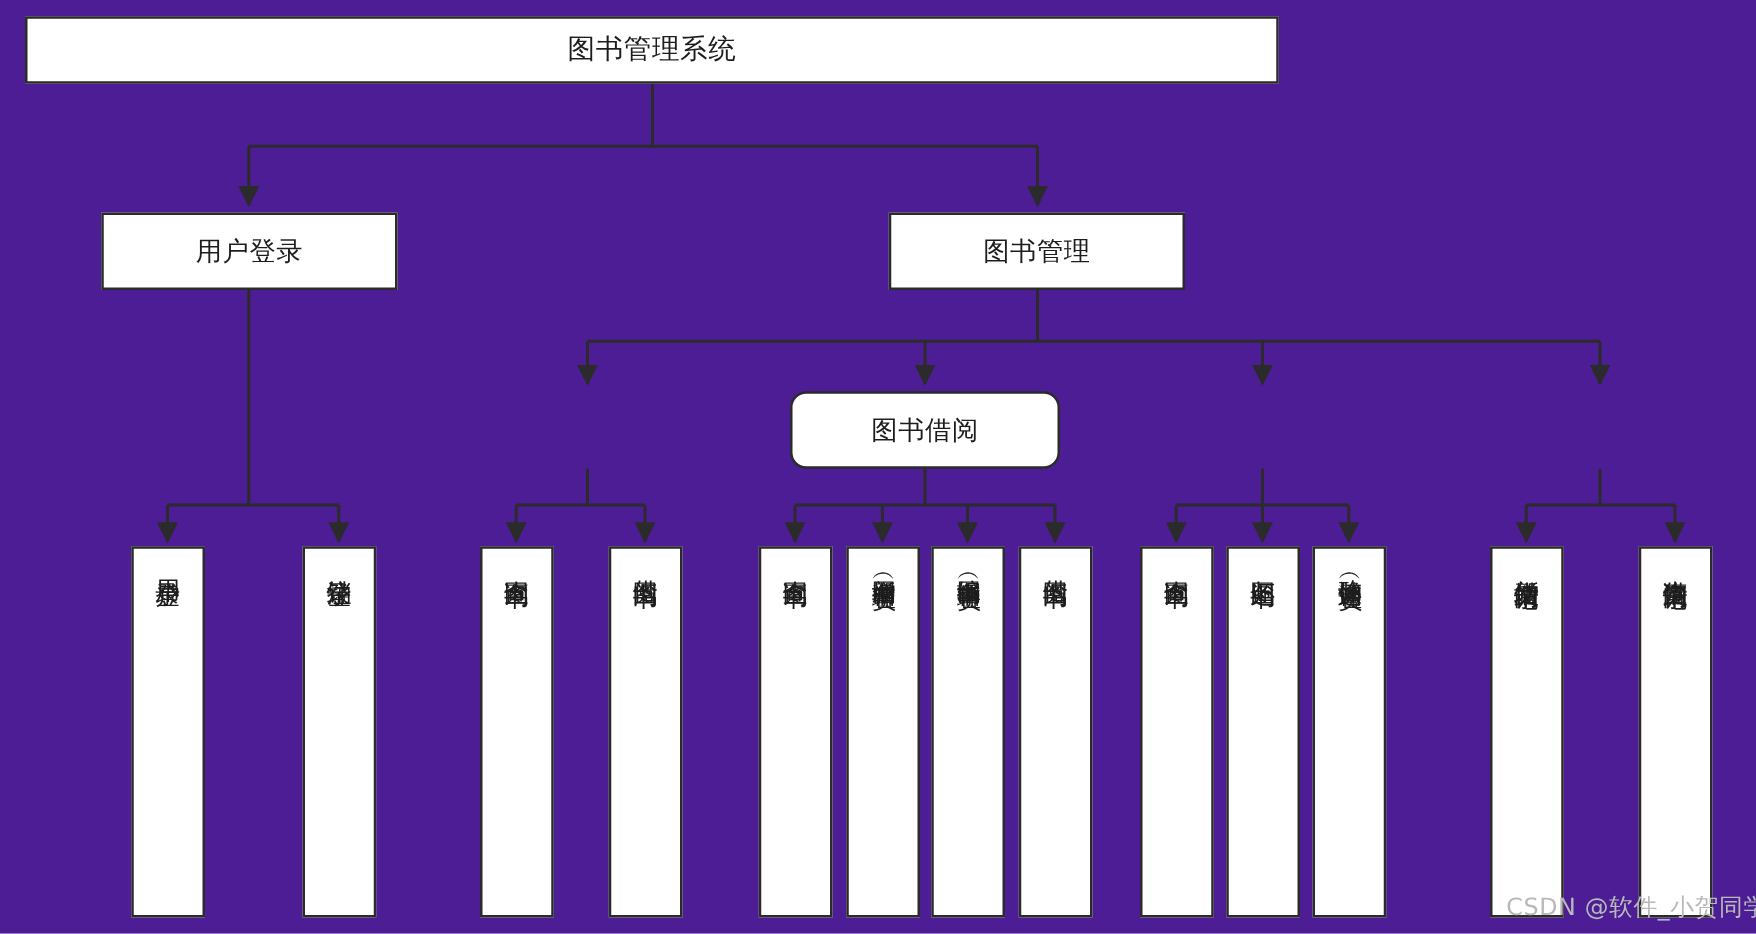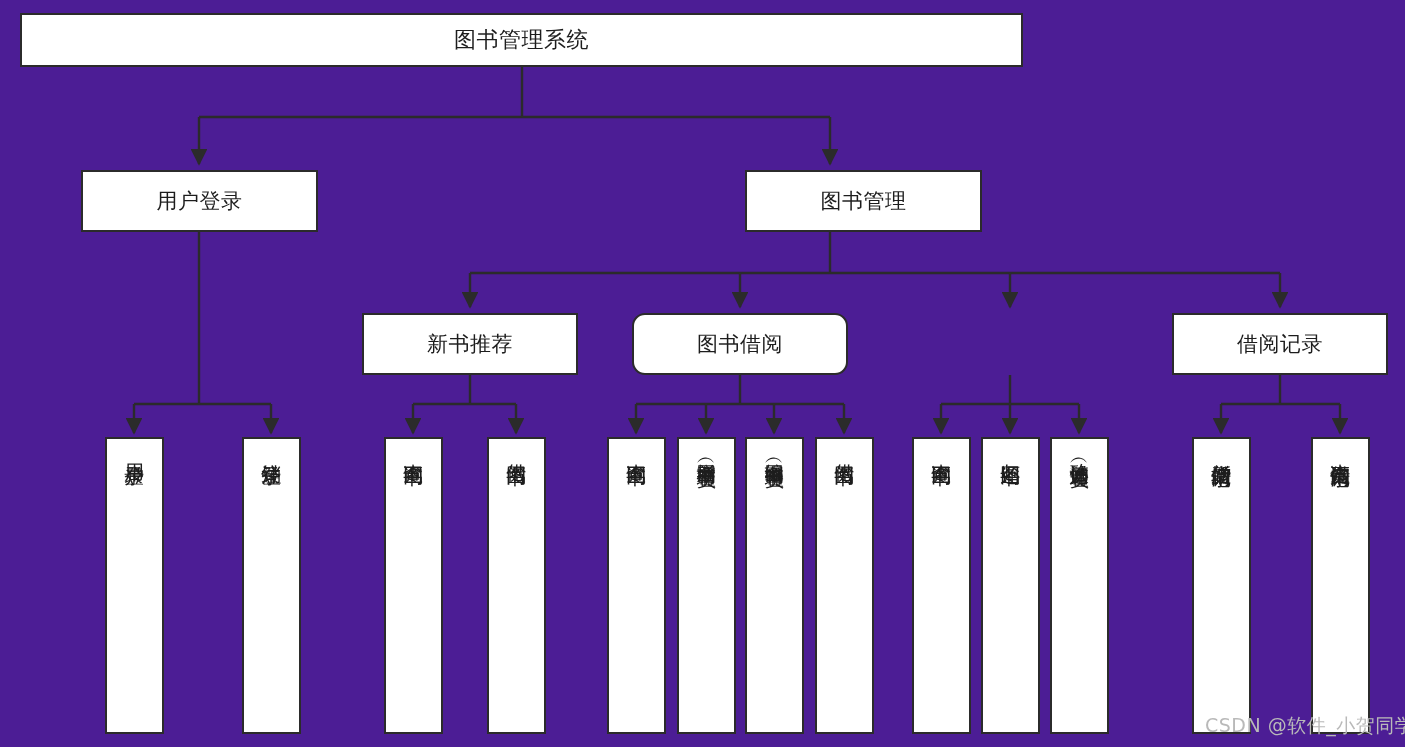--- a/index.html
+++ b/index.html
@@ -131,32 +131,26 @@
     </g>
   </svg>
 
   <div class="node root h" style="left:20px; top:13px; width:1003px; height:54px;">
     <span class="label">图书管理系统</span>
   </div>
 
   <div class="node h" style="left:81px; top:170px; width:237px; height:62px;">
     <span class="label">用户登录</span>
   </div>
-  <div class="node h" style="left:711px; top:170px; width:237px; height:62px;margin-left:34px;">
+  <div class="node h" style="left:711px; top:170px; width:237px; height:62px;">
     <span class="label">图书管理</span>
   </div>
 
-  <div class="node h" style="left:362px; top:313px; width:216px; height:62px;">
-    <span class="label">新书推荐</span>
-  </div>
   <div class="node h" style="left:632px; top:313px; width:216px; height:62px;border-radius:13px;">
     <span class="label">图书借阅</span>
-  </div>
-  <div class="node h" style="left:1172px; top:313px; width:216px; height:62px;">
-    <span class="label">借阅记录</span>
   </div>
 
   <div class="node v" style="left:105px; top:437px; width:59px; height:297px;">
     <span class="label">用户登录</span>
   </div>
   <div class="node v" style="left:242px; top:437px; width:59px; height:297px;">
     <span class="label">注销登录</span>
   </div>
 
   <div class="node v" style="left:384px; top:437px; width:59px; height:297px;">

